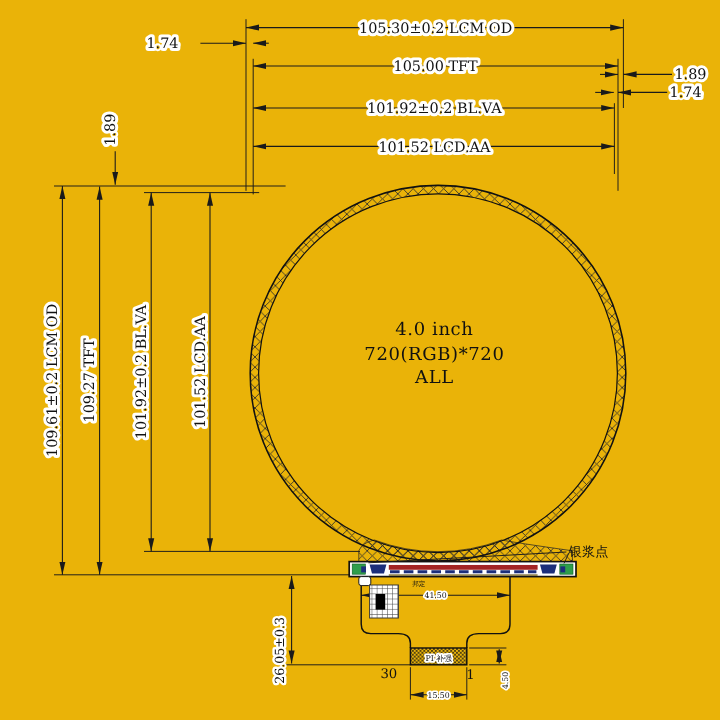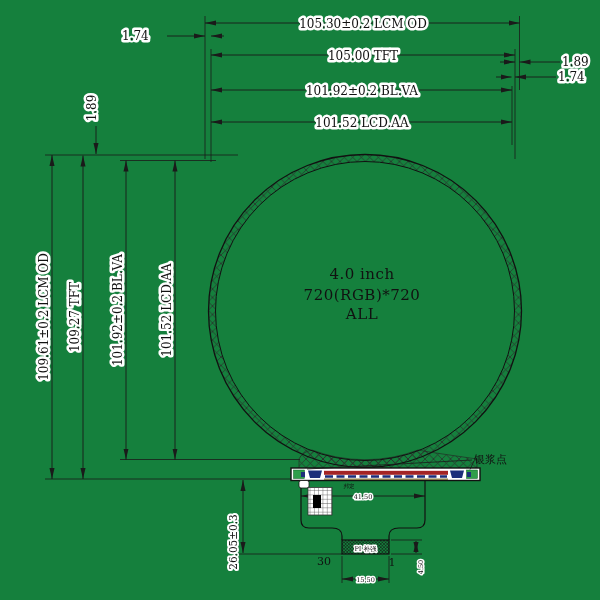--- a/index.html
+++ b/index.html
@@ -1,16 +1,16 @@
 <!DOCTYPE html>
 <html><head>
 <meta charset="utf-8">
 <style>
   html,body{margin:0;padding:0;background:#ffffff;}
-  .stage{position:relative;width:600px;height:600px;background:#15803d;overflow:hidden;
+  .stage{position:relative;width:600px;height:600px;background:#eab308;overflow:hidden;
          font-family:"DejaVu Serif",serif;}
   svg{position:absolute;left:0;top:0;}
   
   .ext{stroke:#1a1a1a;stroke-width:0.8;fill:none;}
   .dim{stroke:#1a1a1a;stroke-width:0.9;fill:none;marker-start:url(#arr);marker-end:url(#arr);}
   .ae {stroke:#1a1a1a;stroke-width:0.9;fill:none;marker-end:url(#arr);}
   .out{stroke:#111;fill:none;}
   
   text{font-family:"DejaVu Serif",serif;fill:#111;}
   .d  {font-size:12px;paint-order:stroke;stroke:#fff;stroke-width:5px;stroke-linejoin:round;}

